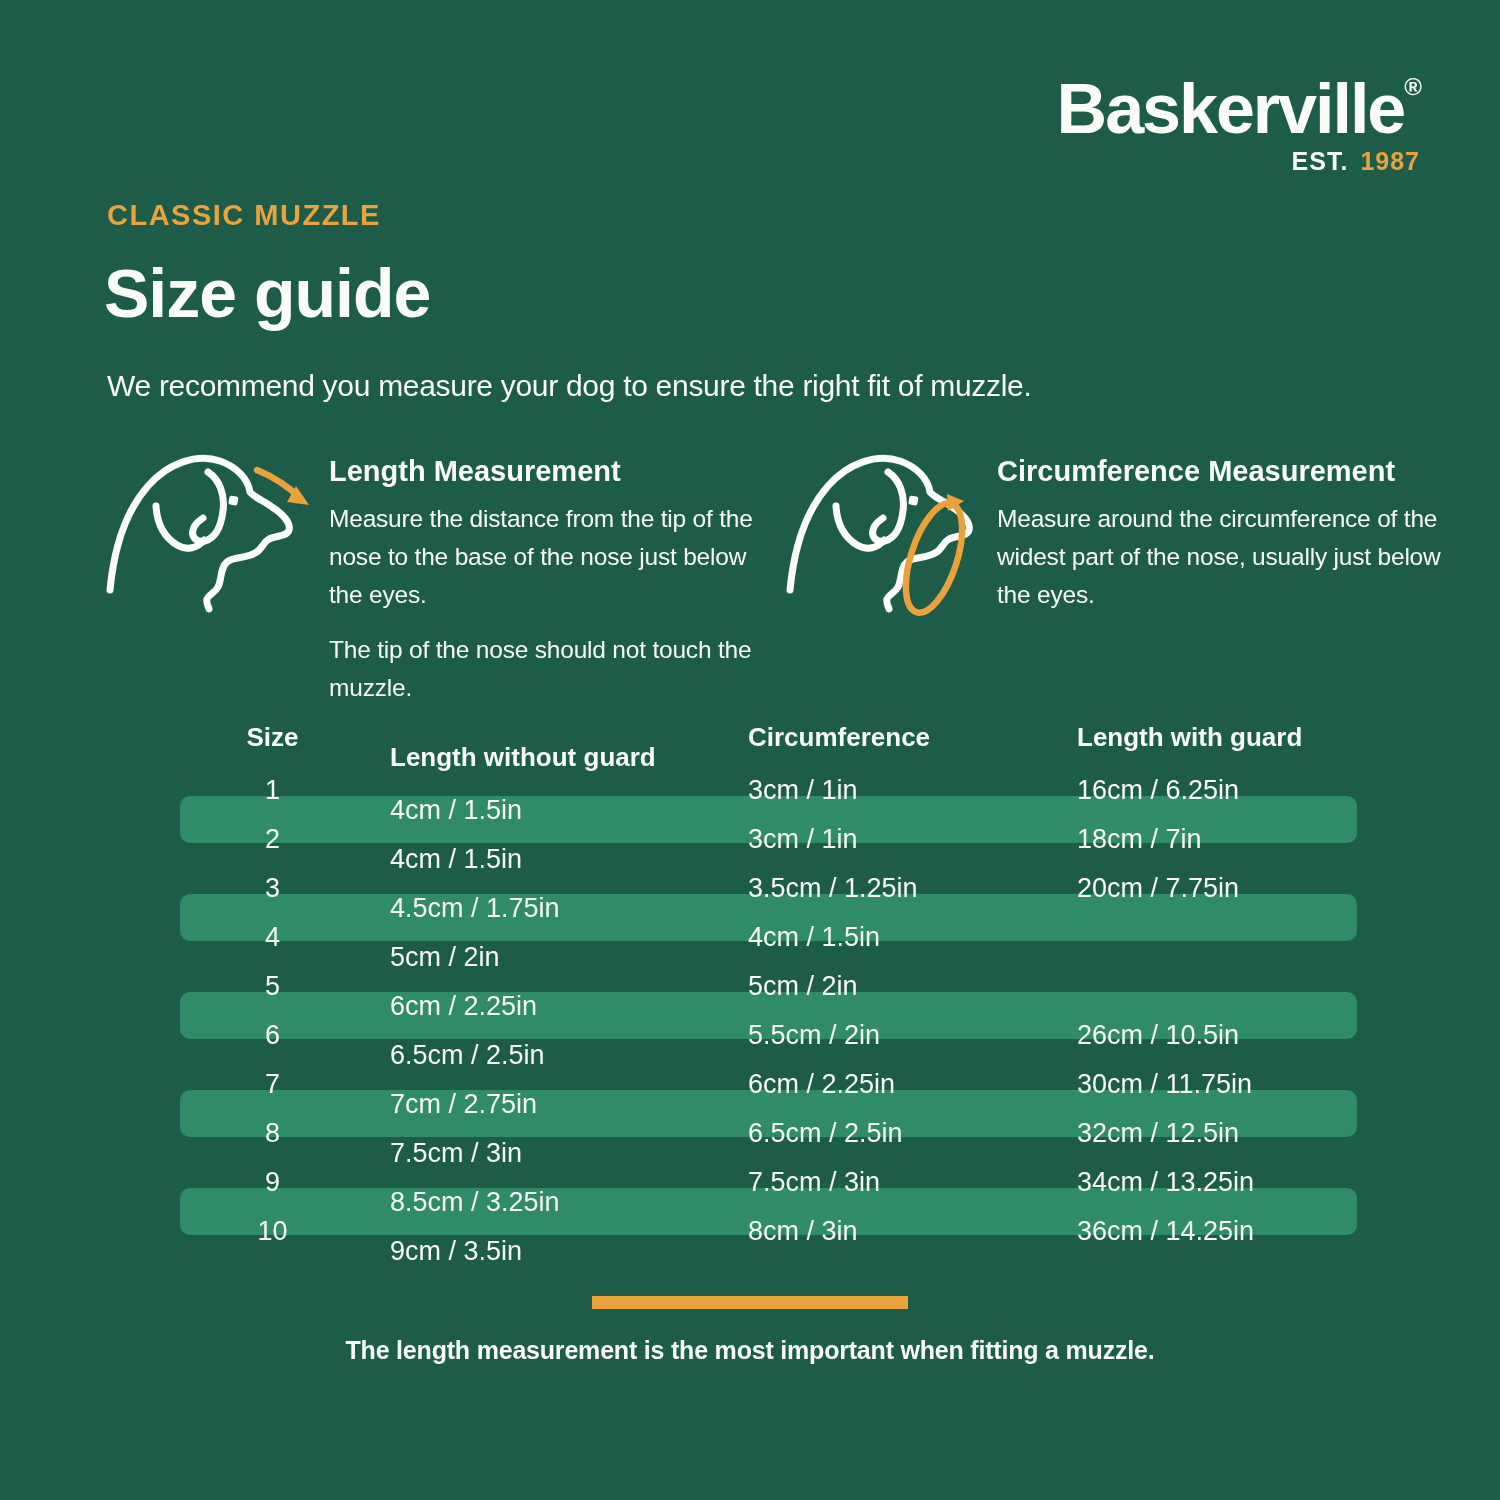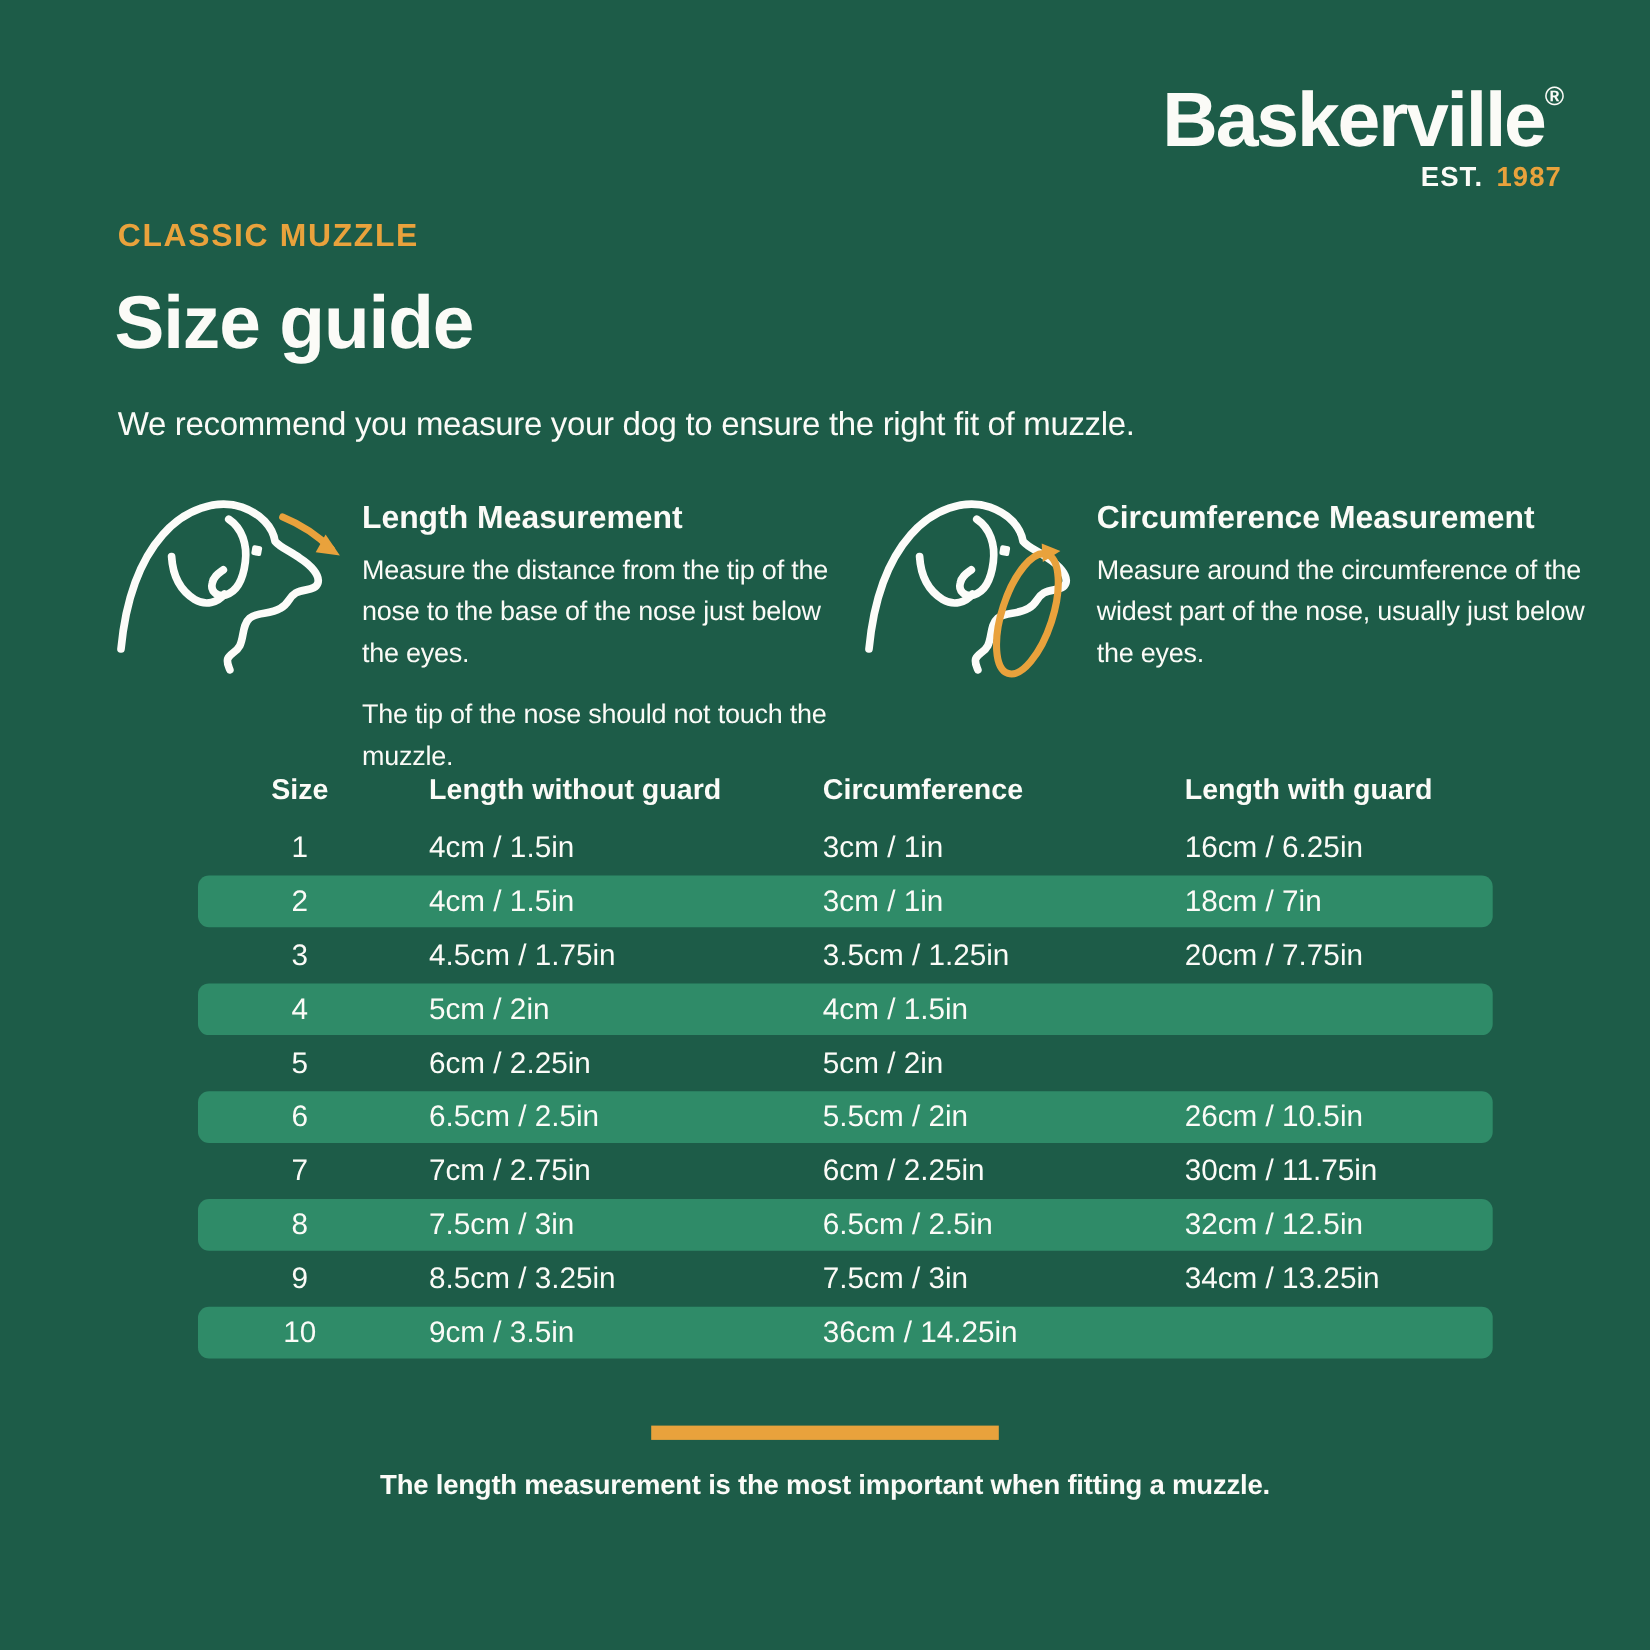--- a/index.html
+++ b/index.html
@@ -39,21 +39,21 @@
     display:grid;
     grid-template-columns:185px 383px 329px 280px;
     align-items:center;
   }
   .thead{left:180px;top:694px;width:1177px;font-size:26px;font-weight:bold;}
   .rows{left:180px;top:747px;width:1177px;}
   .trow{height:47px;margin-bottom:2px;font-size:27px;border-radius:10px;}
   .trow.hl{background:var(--hl,#2f8b68);}
   .cell{line-height:47px;white-space:nowrap;}
   .c-size{text-align:center;}
-  .c-lwog{padding-left:25px;}
+  .c-lwog{padding-left:25px;margin-top:40px;}
   .thead .c-size{line-height:normal;}
 
   
   .divider{left:592px;top:1296px;width:316px;height:13px;background:var(--gold,#e9a23c);}
   .footer{left:0;right:0;top:1326px;text-align:center;font-size:25px;font-weight:bold;line-height:48px;letter-spacing:-0.2px;}
 
   svg .stroke-w{fill:none;stroke:#fcfcf9;stroke-width:7;stroke-linecap:round;stroke-linejoin:round;}
   svg .stroke-g{fill:none;stroke:var(--gold,#e9a23c);stroke-width:6.5;stroke-linecap:round;}
   svg .fill-g{fill:var(--gold,#e9a23c);}
 </style>
@@ -157,20 +157,21 @@
       </div>
       <div class="trow">
         <div class="cell c-size">9</div>
         <div class="cell c-lwog">8.5cm / 3.25in</div>
         <div class="cell">7.5cm / 3in</div>
         <div class="cell">34cm / 13.25in</div>
       </div>
       <div class="trow hl">
         <div class="cell c-size">10</div>
         <div class="cell c-lwog">9cm / 3.5in</div>
+        <div class="cell">8cm / 3in</div>
         <div class="cell">36cm / 14.25in</div>
       </div>
     </div>
 
   <div class="abs divider"></div>
   <div class="abs footer">
     <div>The length measurement is the most important when fitting a muzzle.</div>
   </div>
 
 </div>

